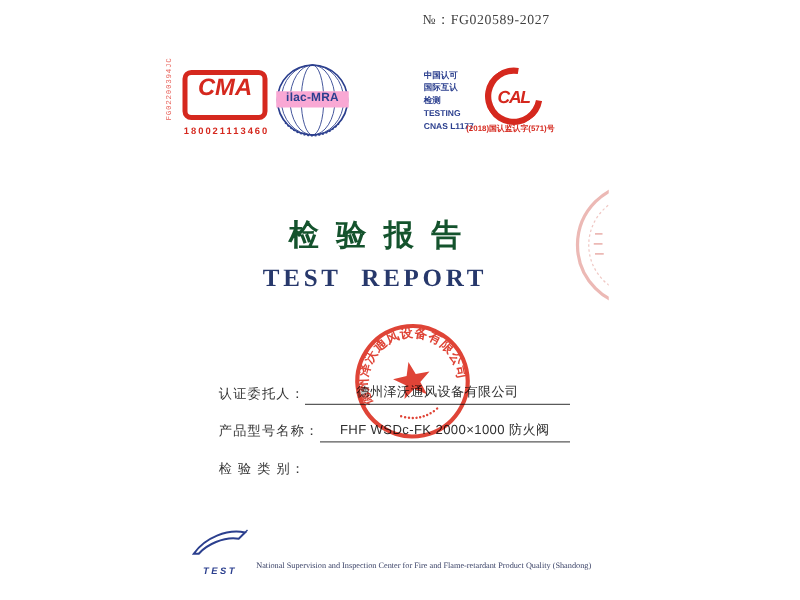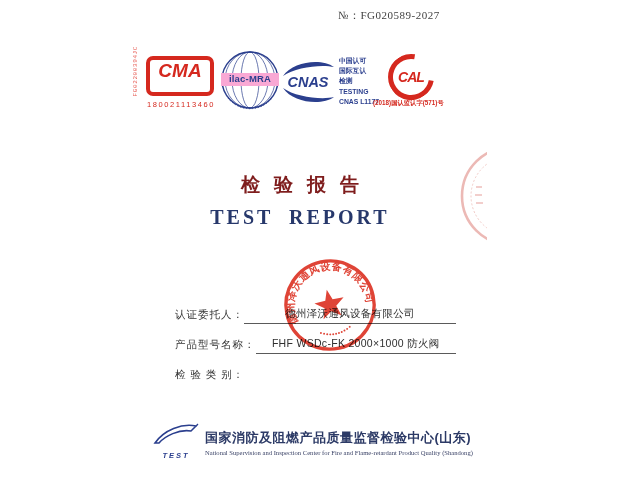--- a/index.html
+++ b/index.html
@@ -22,21 +22,21 @@
   }
   
   .cma-box {
     position:absolute; left:146px; top:56px; width:68px; height:40px;
     border:4px solid #d5281e; border-radius:7px;
     display:flex; align-items:flex-start; justify-content:center;
   }
   .cma-box span { font-size:19px; font-weight:bold; font-style:italic; color:#d5281e; letter-spacing:0; }
   .cma-num {
     position:absolute; left:147px; top:100px; width:80px;
-    font-size:7.5px; color:#d5281e; letter-spacing:1.6px; font-weight:normal;
+    font-size:7.5px; color:#d5281e; letter-spacing:1.6px; font-weight:bold;
   }
   
   .ilac { position:absolute; left:220px; top:49px; width:60px; height:63px; }
   .ilac .band {
     position:absolute; left:1px; top:24px; width:58px; height:13px; background:#f9a8d4;
     display:flex; justify-content:center;
   }
   .ilac .band span { font-size:9.5px; font-weight:bold; color:#2b3f8e; letter-spacing:.2px; }
   
   .cnas { position:absolute; left:280px; top:57px; width:56px; height:50px; }
@@ -55,21 +55,21 @@
     transform:rotate(35deg);
     font-size:14px; font-weight:bold; font-style:italic; color:#d5281e; letter-spacing:-1px;
   }
   .cal-caption {
     position:absolute; left:373px; top:99px; width:90px;
     font-size:6.3px; font-weight:bold; color:#d5281e; white-space:nowrap;
   }
   
   .title-wrap { position:absolute; left:0; top:172px; width:600px; text-align:center; }
   .title-zh {
-    font-size:19px; font-weight:bold; color:#7f1d1d;
+    font-size:24px; font-weight:bold; color:#14532d;
     letter-spacing:14px; text-indent:14px;
   }
   .title-en {
     margin-top:8px; font-family:"Liberation Serif", serif;
     font-size:20px; font-weight:bold; color:#27386b; letter-spacing:3px; word-spacing:8px;
   }
   
   .fields { position:absolute; left:175px; top:294px; width:281px;text-align:center; }
   .field-row { display:flex; align-items:flex-end; height:30px; }
   .field-label {
@@ -121,27 +121,20 @@
       <ellipse cx="30" cy="31" rx="9" ry="28" fill="none" stroke="#2b3f8e" stroke-width="0.7"></ellipse>
       <ellipse cx="30" cy="31" rx="18" ry="28" fill="none" stroke="#2b3f8e" stroke-width="0.7"></ellipse>
       <ellipse cx="30" cy="31" rx="25" ry="28" fill="none" stroke="#2b3f8e" stroke-width="0.7"></ellipse>
       <path d="M8,49 A28,28 0 0 0 52,49" fill="none" stroke="#2b3f8e" stroke-width="1" stroke-dasharray="1.5,1.5"></path>
     </svg>
     <div class="band">
       <span>ilac-MRA</span>
     </div>
   </div>
 
-  <div class="cnas">
-    <svg width="56" height="50" viewBox="0 0 56 50">
-      <path d="M3,19 C13,4 42,1 54,10 C42,7 15,10 3,19 Z" fill="#2b3f8e"></path>
-      <path d="M3,31 C13,46 42,49 54,40 C42,43 15,40 3,31 Z" fill="#2b3f8e"></path>
-      <text x="28" y="30" text-anchor="middle" font-size="14.5" font-weight="bold" font-style="italic" fill="#2b3f8e">CNAS</text>
-    </svg>
-  </div>
   <div class="cnas-caption">
     <div>中国认可</div>
     <div>国际互认</div>
     <div>检测</div>
     <div>TESTING</div>
     <div>CNAS L1177</div>
   </div>
 
   <div class="cal-ring">
     <span>CAL</span>
@@ -203,16 +196,15 @@
     </svg>
   </div>
 
   <div class="footer-logo">
     <svg width="48" height="24" viewBox="0 0 48 24">
       <path d="M3,21 C12,8 30,1 44,4 L39,9 C27,7 13,14 7,21 Z" fill="none" stroke="#2b3f8e" stroke-width="1.6"></path>
       <path d="M44,4 L46,2" stroke="#2b3f8e" stroke-width="1.2"></path>
     </svg>
     <span class="sdqi-text">TEST</span>
   </div>
-  <div class="org-zh">国家消防及阻燃产品质量监督检验中心(山东)</div>
   <div class="org-en">National Supervision and Inspection Center for Fire and Flame-retardant Product Quality (Shandong)</div>
 
 </div>
 
 </body></html>

